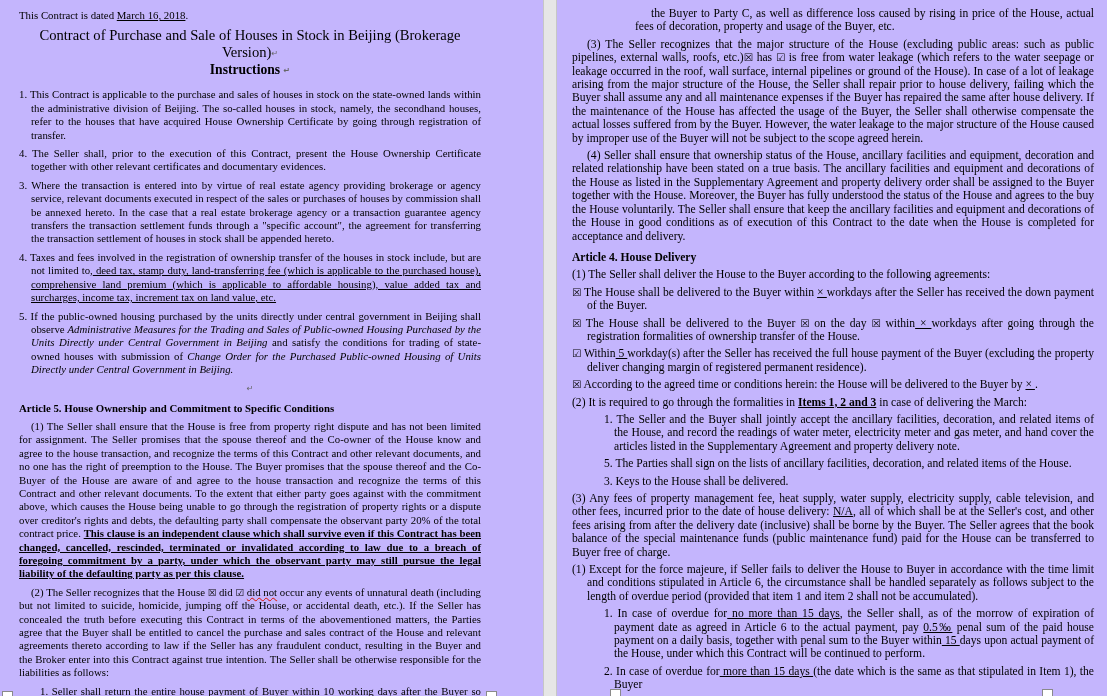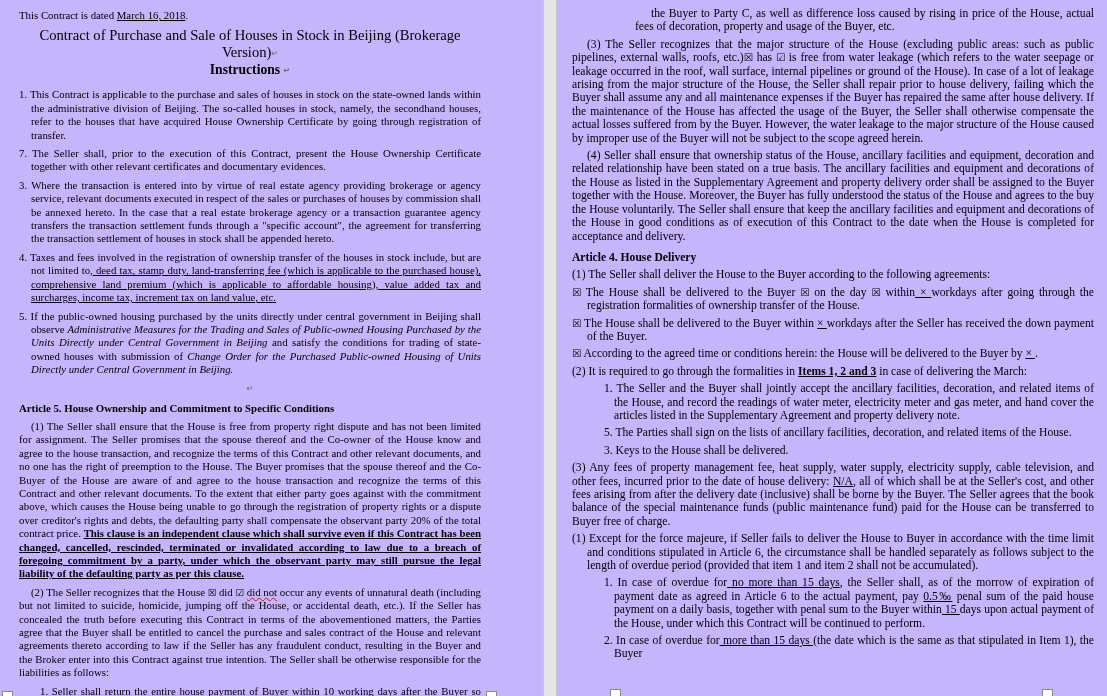--- a/index.html
+++ b/index.html
@@ -57,42 +57,43 @@
   .mark-4{left:1042px;top:689px;}
 </style>
 </head>
 <body>
 
 <div class="page page-left">
   <p class="dateline"><span>This Contract is dated </span><span class="u">March 16, 2018</span><span>. </span></p>
   <p class="title"><span>Contract of Purchase and Sale of Houses in Stock in Beijing (Brokerage Version)</span><span class="pm">↵</span></p>
   <p class="subtitle"><span>Instructions </span><span class="pm">↵</span></p>
   <p class="hang12"><span>1. This Contract is applicable to the purchase and sales of houses in stock on the state-owned lands within the administrative division of Beijing. The so-called houses in stock, namely, the secondhand houses, refer to the houses that have acquired House Ownership Certificate by going through registration of transfer. </span></p>
-  <p class="hang12"><span>7. The Seller shall, prior to the execution of this Contract, present the House Ownership Certificate together with other relevant certificates and documentary evidences. </span></p>
+  <p class="hang12"><span>4. The Seller shall, prior to the execution of this Contract, present the House Ownership Certificate together with other relevant certificates and documentary evidences. </span></p>
   <p class="hang12"><span>3. Where the transaction is entered into by virtue of real estate agency providing brokerage or agency service, relevant documents executed in respect of the sales or purchases of houses by commission shall be annexed hereto. In the case that a real estate brokerage agency or a transaction guarantee agency transfers the transaction settlement funds through a "specific account", the agreement for transferring the transaction settlement of houses in stock shall be appended hereto. </span></p>
   <p class="hang12"><span>4. Taxes and fees involved in the registration of ownership transfer of the houses in stock include, but are not limited to,</span><span class="u"> deed tax, stamp duty, land-transferring fee (which is applicable to the purchased house), comprehensive land premium (which is applicable to affordable housing), value added tax and surcharges, income tax, increment tax on land value, etc.</span><span> </span></p>
   <p class="hang12"><span>5. If the public-owned housing purchased by the units directly under central government in Beijing shall observe </span><span class="i">Administrative Measures for the Trading and Sales of Public-owned Housing Purchased by the Units Directly under Central Government in Beijing</span><span> and satisfy the conditions for trading of state-owned houses with submission of </span><span class="i">Change Order for the Purchased Public-owned Housing of Units Directly under Central Government in Beijing.</span><span> </span></p>
   <p class="center-mark"><span class="pm">↵</span></p>
   <p class="h"><span>Article 5. House Ownership and Commitment to Specific Conditions </span></p>
   <p class="ind"><span>(1) The Seller shall ensure that the House is free from property right dispute and has not been limited for assignment. The Seller promises that the spouse thereof and the Co-owner of the House know and agree to the house transaction, and recognize the terms of this Contract and other relevant documents, and no one has the right of preemption to the House. The Buyer promises that the spouse thereof and the Co-Buyer of the House are aware of and agree to the house transaction and recognize the terms of this Contract and other relevant documents. To the extent that either party goes against with the commitment above, which causes the House being unable to go through the registration of property rights or a dispute over creditor's rights and debts, the defaulting party shall compensate the observant party 20% of the total contract price. </span><span class="bu">This clause is an independent clause which shall survive even if this Contract has been changed, cancelled, rescinded, terminated or invalidated according to law due to a breach of foregoing commitment by a party, under which the observant party may still pursue the legal liability of the defaulting party as per this clause.</span><span> </span></p>
   <p class="ind"><span>(2) The Seller recognizes that the House </span><span class="cb">☒</span><span> did </span><span class="cb">☑</span><span> </span><span class="sq">did not</span><span> occur any events of unnatural death (including but not limited to suicide, homicide, jumping off the House, or accidental death, etc.). If the Seller has concealed the truth before executing this Contract in terms of the abovementioned matters, the Parties agree that the Buyer shall be entitled to cancel the purchase and sales contract of the House and relevant agreements thereto according to law if the Seller has any fraudulent conduct, resulting in the Buyer and the Broker enter into this Contract against true intention. The Seller shall be otherwise responsible for the liabilities as follows: </span></p>
   <p class="sub"><span>1. Seller shall return the entire house payment of Buyer within 10 working days after the Buyer so requests; if the house payment is not refunded as scheduled, the Seller shall pay the overdue fine of 0.5‰ of the total price of the house on the daily basis. </span></p>
 
 </div>
 
 <div class="gap"></div>
 
 <div class="page page-right">
   <p class="cont"><span>the Buyer to Party C, as well as difference loss caused by rising in price of the House, actual fees of decoration, property and usage of the Buyer, etc. </span></p>
   <p class="ind15"><span>(3) The Seller recognizes that the major structure of the House (excluding public areas: such as public pipelines, external walls, roofs, etc.)</span><span class="cb">☒</span><span> has </span><span class="cb">☑</span><span> is free from water leakage (which refers to the water seepage or leakage occurred in the roof, wall surface, internal pipelines or ground of the House). In case of a lot of leakage arising from the major structure of the House, the Seller shall repair prior to house delivery, failing which the Buyer shall assume any and all maintenance expenses if the Buyer has repaired the same after house delivery. If the maintenance of the House has affected the usage of the Buyer, the Seller shall otherwise compensate the actual losses suffered from by the Buyer. However, the water leakage to the major structure of the House caused by improper use of the Buyer will not be subject to the scope agreed herein. </span></p>
   <p class="ind15"><span>(4) Seller shall ensure that ownership status of the House, ancillary facilities and equipment, decoration and related relationship have been stated on a true basis. The ancillary facilities and equipment and decorations of the House as listed in the Supplementary Agreement and property delivery order shall be assigned to the Buyer together with the House. Moreover, the Buyer has fully understood the status of the House and agrees to the buy the House voluntarily. The Seller shall ensure that keep the ancillary facilities and equipment and decorations of the House in good conditions as of execution of this Contract to the date when the House is completed for acceptance and delivery. </span></p>
   <p class="h"><span>Article 4. House Delivery </span></p>
   <p><span>(1) The Seller shall deliver the House to the Buyer according to the following agreements: </span></p>
+  <p class="hang15"><span class="cb">☒</span><span> The House shall be delivered to the Buyer within </span><span class="u">  ×  </span><span>workdays after the Seller has received the down payment of the Buyer. </span></p>
   <p class="hang15"><span class="cb">☒</span><span> The House shall be delivered to the Buyer </span><span class="cb">☒</span><span> on the day </span><span class="cb">☒</span><span> within</span><span class="u">  ×  </span><span>workdays after going through the registration formalities of ownership transfer of the House. </span></p>
-  <p class="hang15"><span class="cb">☒</span><span> The House shall be delivered to the Buyer within </span><span class="u">  ×  </span><span>workdays after the Seller has received the down payment of the Buyer. </span></p>
+  <p class="hang15"><span class="cb">☑</span><span> Within</span><span class="u"> 5 </span><span>workday(s) after the Seller has received the full house payment of the Buyer (excluding the property deliver changing margin of registered permanent residence). </span></p>
   <p class="hang15"><span class="cb">☒</span><span> According to the agreed time or conditions herein: the House will be delivered to the Buyer by </span><span class="u"> × </span><span>. </span></p>
   <p><span>(2) It is required to go through the formalities in </span><span class="bu">Items 1, 2 and 3</span><span> in case of delivering the March: </span></p>
   <p class="hang10"><span>1. The Seller and the Buyer shall jointly accept the ancillary facilities, decoration, and related items of the House, and record the readings of water meter, electricity meter and gas meter, and hand cover the articles listed in the Supplementary Agreement and property delivery note. </span></p>
   <p class="hang10"><span>5. The Parties shall sign on the lists of ancillary facilities, decoration, and related items of the House. </span></p>
   <p class="hang10"><span>3. Keys to the House shall be delivered. </span></p>
   <p><span>(3) Any fees of property management fee, heat supply, water supply, electricity supply, cable television, and other fees, incurred prior to the date of house delivery: </span><span class="u">N/A</span><span>, all of which shall be at the Seller's cost, and other fees arising from after the delivery date (inclusive) shall be borne by the Buyer. The Seller agrees that the book balance of the special maintenance funds (public maintenance fund) paid for the House can be transferred to Buyer free of charge. </span></p>
   <p class="hang15"><span>(1) Except for the force majeure, if Seller fails to deliver the House to Buyer in accordance with the time limit and conditions stipulated in Article 6, the circumstance shall be handled separately as follows subject to the length of overdue period (provided that item 1 and item 2 shall not be accumulated). </span></p>
   <p class="hang10"><span>1. In case of overdue for</span><span class="u"> no more than 15 days</span><span>, the Seller shall, as of the morrow of expiration of payment date as agreed in Article 6 to the actual payment, pay </span><span class="u">0.5‰</span><span> penal sum of the paid house payment on a daily basis, together with penal sum to the Buyer within</span><span class="u"> 15 </span><span>days upon actual payment of the House, under which this Contract will be continued to perform. </span></p>
   <p class="hang10"><span>2. In case of overdue for</span><span class="u"> more than 15 days </span><span>(the date which is the same as that stipulated in Item 1), the Buyer</span></p>
 </div>

